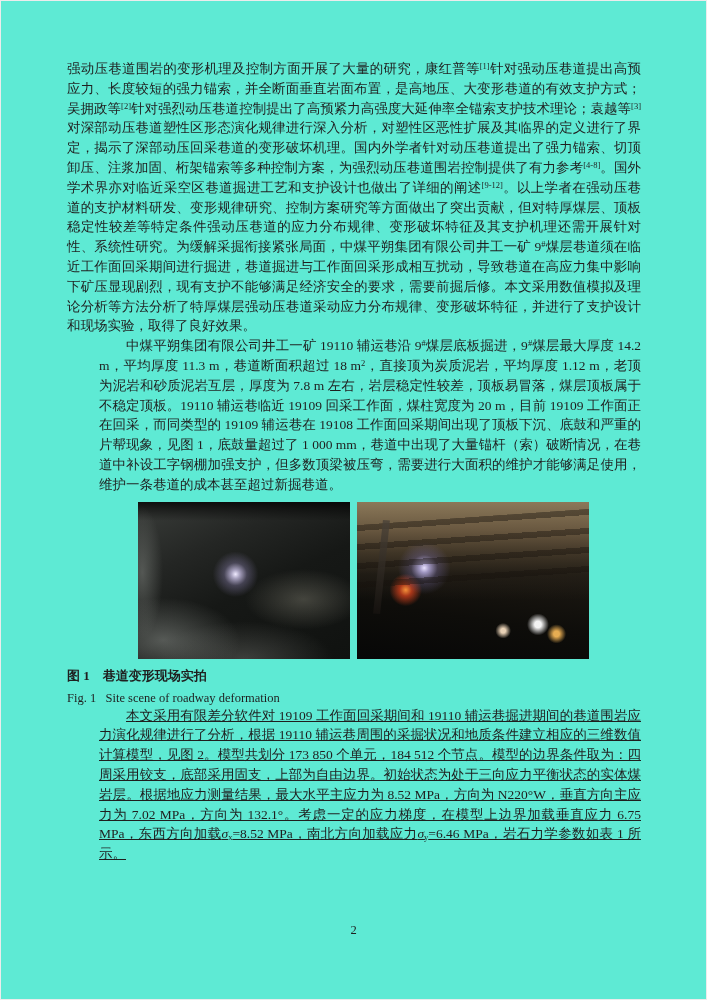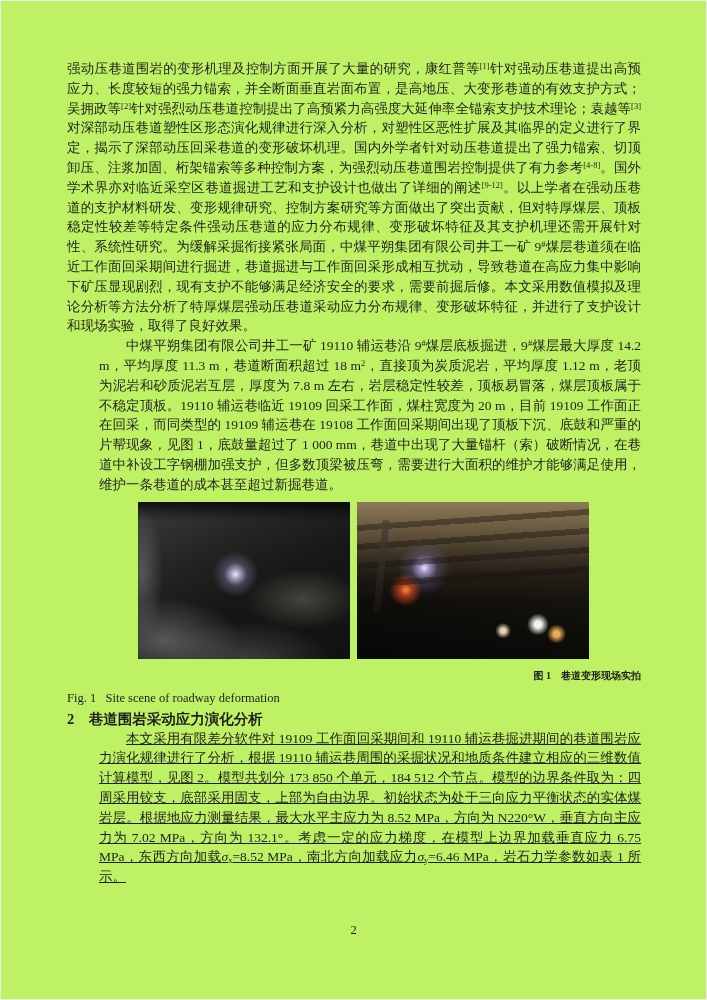--- a/index.html
+++ b/index.html
@@ -3,21 +3,21 @@
 <meta charset="utf-8">
 <style>
   html,body{margin:0;padding:0;}
   body{
     width:707px;height:1000px;position:relative;overflow:hidden;
     background:#ffffff;
     font-family:"Liberation Serif","DejaVu Serif",serif;
     color:#1f1f1f;
   }
   .sheet{
-    position:absolute;inset:0;background:#bef264;
+    position:absolute;inset:0;background:#5eead4;
     box-shadow:inset 0 0 0 1px #ececec;
   }
   .content{
     position:absolute;left:67px;top:59px;width:574px;
   }
   p.body-text{
     margin:0;font-size:13.5px;line-height:19.8px;
     text-align:justify;text-justify:inter-ideograph;
   }
   p.indent{text-indent:2em;margin-left:32px;}
@@ -58,22 +58,22 @@
     position:absolute;left:-6px;right:-6px;top:10%;height:46%;
     background:repeating-linear-gradient(to bottom, rgba(22,17,12,.75) 0 6px, rgba(0,0,0,0) 6px 19px);
     transform:rotate(-4deg);opacity:.55;
   }
   .post{
     position:absolute;top:12%;bottom:28%;left:9%;width:7px;
     background:linear-gradient(180deg,#4a4238,#171310);opacity:.8;
     transform:rotate(6deg);
   }
   .caption-zh{
-    margin:9px 0 0 0;text-align:right;font-weight:bold;
-    font-size:10px;line-height:16px;
+    margin:9px 0 0 0;text-align:left;font-weight:bold;
+    font-size:13px;line-height:16px;
   }
   .caption-en{
     margin:6px 0 0 0;font-size:12.5px;line-height:16px;
   }
   h2.sec2{margin-top:3px;}
   .p3{margin-top:1px;text-decoration:underline;}
   .page-number{
     position:absolute;left:0;right:0;bottom:62px;text-align:center;
     font-size:12.5px;
   }
@@ -93,20 +93,19 @@
       <div class="photo photo-left"></div>
       <div class="photo photo-right">
         <div class="beams"></div>
         <div class="post"></div>
       </div>
     </div>
 
     <p class="caption-zh">图 1　巷道变形现场实拍</p>
     <p class="caption-en">Fig. 1&nbsp;&nbsp;&nbsp;Site scene of roadway deformation</p>
 
-    <h2 class="sec sec2">2　巷道围岩采动应力演化分析</h2>
 
     <p class="body-text indent p3">本文采用有限差分软件对 19109 工作面回采期间和 19110 辅运巷掘进期间的巷道围岩应力演化规律进行了分析，根据 19110 辅运巷周围的采掘状况和地质条件建立相应的三维数值计算模型，见图 2。模型共划分 173&nbsp;850 个单元，184&nbsp;512 个节点。模型的边界条件取为：四周采用铰支，底部采用固支，上部为自由边界。初始状态为处于三向应力平衡状态的实体煤岩层。根据地应力测量结果，最大水平主应力为 8.52 MPa，方向为 N220°W，垂直方向主应力为 7.02 MPa，方向为 132.1°。考虑一定的应力梯度，在模型上边界加载垂直应力 6.75 MPa，东西方向加载<span class="seg-i">σ</span><sub>x</sub>=8.52 MPa，南北方向加载应力<span class="seg-i">σ</span><sub>y</sub>=6.46 MPa，岩石力学参数如表 1 所示。</p>
 
   </div>
 
   <div class="page-number">2</div>
 </div>
 
 </body></html>

